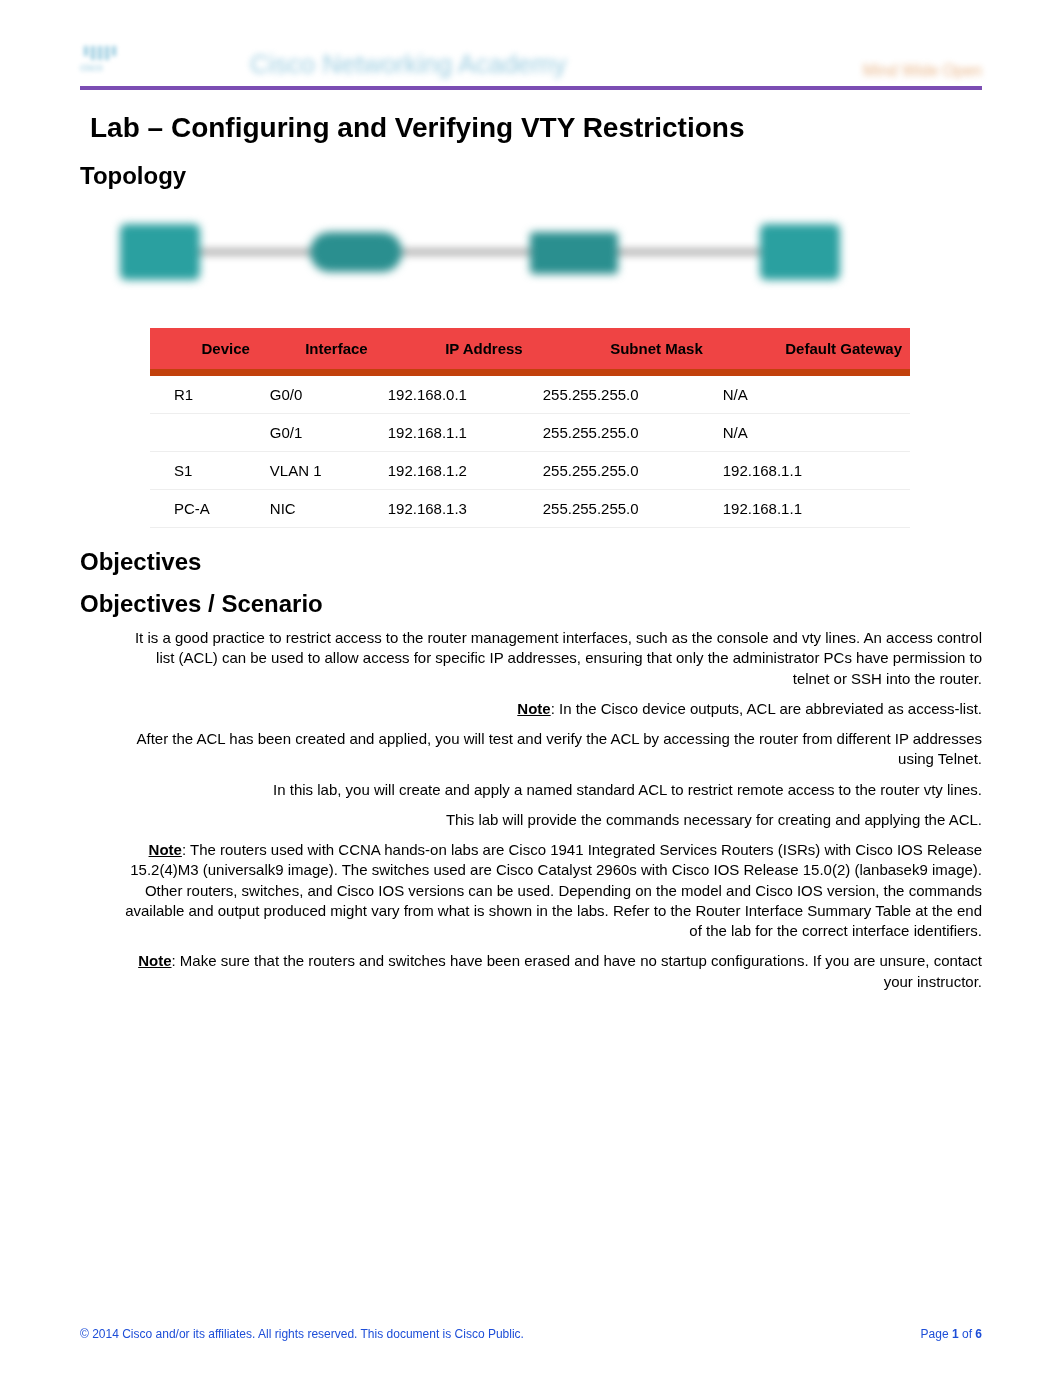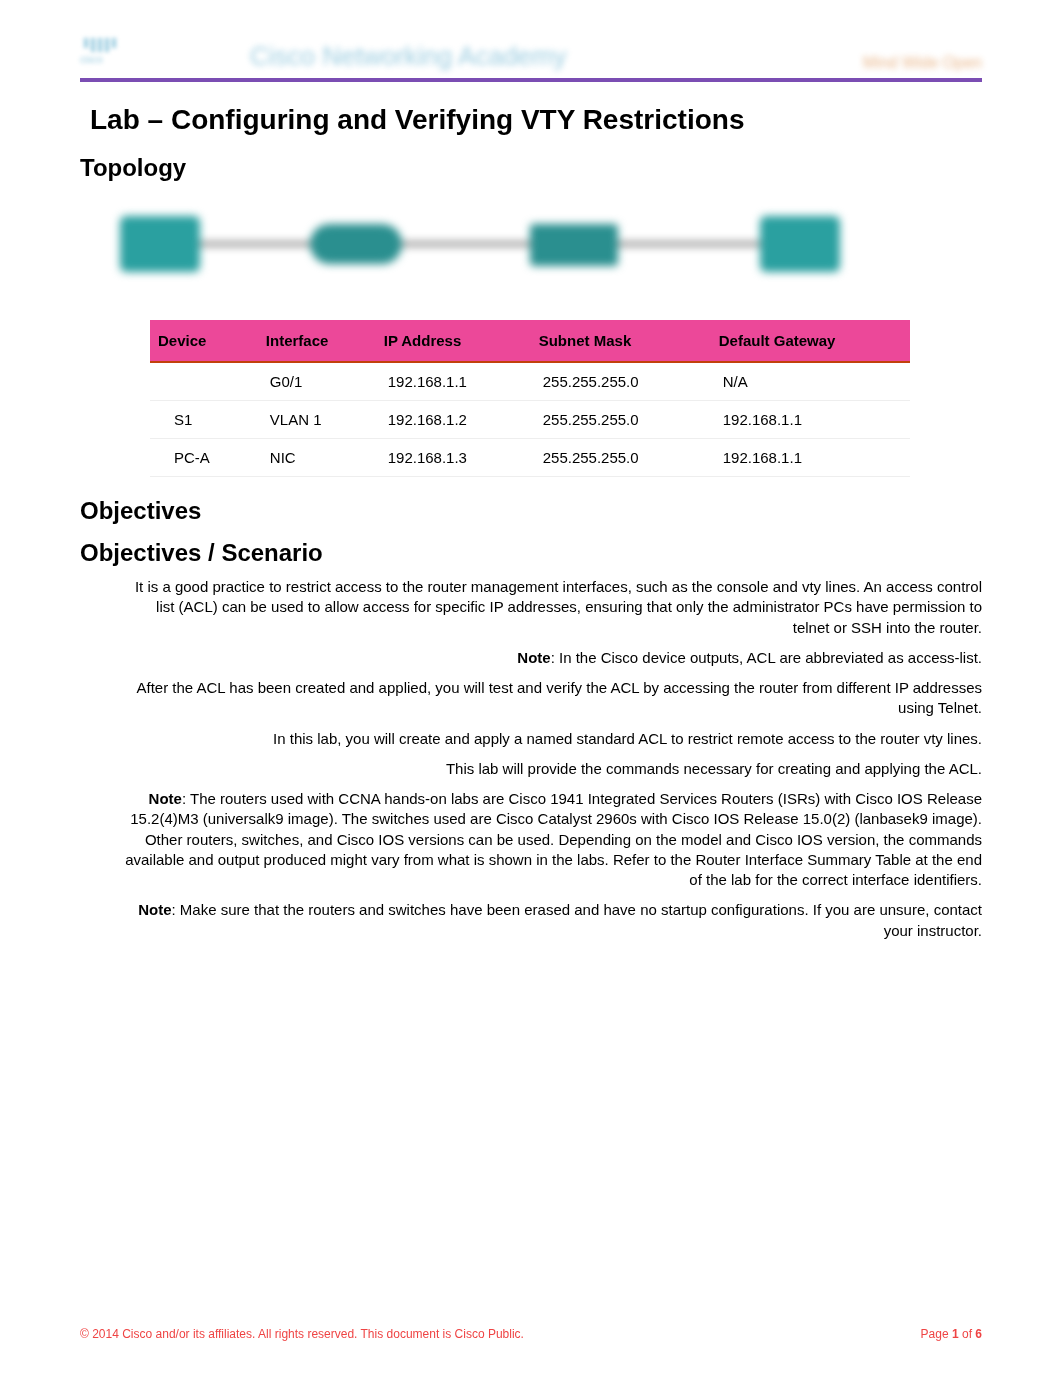--- a/index.html
+++ b/index.html
@@ -1,17 +1,17 @@
 <!DOCTYPE html>
 <html><head>
 <meta charset="utf-8">
 <style>
   * { margin: 0; padding: 0; box-sizing: border-box; }
   body { font-family: Arial, Helvetica, sans-serif; background: #fff; color: #000; }
-  .page { width: 1062px; min-height: 1377px; margin: 0 auto; padding: 24px 80px 36px 80px; position: relative; }
+  .page { width: 1062px; min-height: 1377px; margin: 0 auto; padding: 32px 80px 36px 80px; position: relative; }
 
   .hdr { height: 58px; position: relative; border-bottom: 4px solid #7b4db3; display: flex; align-items: center; }
   .logo-block { width: 60px; filter: blur(2px); opacity: .55; }
   .logo-bars { display: grid; grid-template-columns: repeat(5,4px); gap: 3px; margin-left: 4px; }
   .logo-bars span { background:#4aa3c7; height: 14px; display:block; }
   .logo-bars span:nth-child(1){height:10px}
   .logo-bars span:nth-child(5){height:10px}
   .logo-word { font-size: 10px; color:#4aa3c7; margin-top:2px; display:block; }
   .acad { position:absolute; left:170px; bottom:6px; font-size:26px; color:#4aa3c7; filter: blur(3px); opacity:.55; }
   .mind { position:absolute; right:0; bottom:6px; font-size:16px; color:#d77a2a; filter: blur(3px); opacity:.55; }
@@ -21,32 +21,32 @@
   h2.sec { font-size: 24px; font-weight: bold; margin: 14px 0 10px 0; }
 
   .topo { width: 740px; height: 110px; margin: 10px 0 18px 40px; filter: blur(4px); position: relative; }
   .dev { position:absolute; border-radius:6px; }
   .pc-i { width:80px; height:56px; background:#2aa0a0; top:24px; }
   .rt-i { width:92px; height:40px; background:#2a8f8f; border-radius:20px; top:32px; }
   .sw-i { width:88px; height:42px; background:#2a8f8f; top:32px; border-radius:4px; }
   .line { position:absolute; height:4px; background:#777; top:50px; }
 
   table.addr { width: 760px; margin: 8px 0 20px 70px; border-collapse: collapse; font-size: 15px; }
-  table.addr th { text-align: left; font-weight: bold; padding: 12px 8px; background: #ec4899; border-bottom: 2px solid #c2410c; }
+  table.addr th { text-align: right; font-weight: bold; padding: 12px 8px; background: #ef4444; border-bottom: 7px solid #c2410c; }
   table.addr td { padding: 10px 12px; border-bottom: 1px solid #eee; }
   table.addr td:first-child { padding-left: 24px; }
 
   .obj-list { margin: 6px 0 18px 40px; }
   .obj-list p { font-size: 15px; font-weight: bold; margin: 6px 0; }
 
   .bg { margin: 6px 0 0 40px; }
   .bg p { font-size: 15px; line-height: 1.35; margin: 10px 0; text-align: right; }
-  .bg .note b { font-weight: bold; }
+  .bg .note b { font-weight: bold; text-decoration: underline; }
 
-  .footer { position:absolute; bottom:36px; left:80px; right:80px; display:flex; justify-content:space-between; font-size:12px; color:#ef4444; }
+  .footer { position:absolute; bottom:36px; left:80px; right:80px; display:flex; justify-content:space-between; font-size:12px; color:#1d4ed8; }
 </style>
 </head>
 <body>
 
 <div class="page">
 
   <div class="hdr">
     <div class="logo-block">
       <div class="logo-bars">
           <span></span>
@@ -78,20 +78,27 @@
     <thead>
       <tr>
         <th>Device</th>
         <th>Interface</th>
         <th>IP Address</th>
         <th>Subnet Mask</th>
         <th>Default Gateway</th>
       </tr>
     </thead>
     <tbody>
+      <tr>
+        <td>R1</td>
+        <td>G0/0</td>
+        <td>192.168.0.1</td>
+        <td>255.255.255.0</td>
+        <td>N/A</td>
+      </tr>
       <tr>
         <td></td>
         <td>G0/1</td>
         <td>192.168.1.1</td>
         <td>255.255.255.0</td>
         <td>N/A</td>
       </tr>
       <tr>
         <td>S1</td>
         <td>VLAN 1</td>

